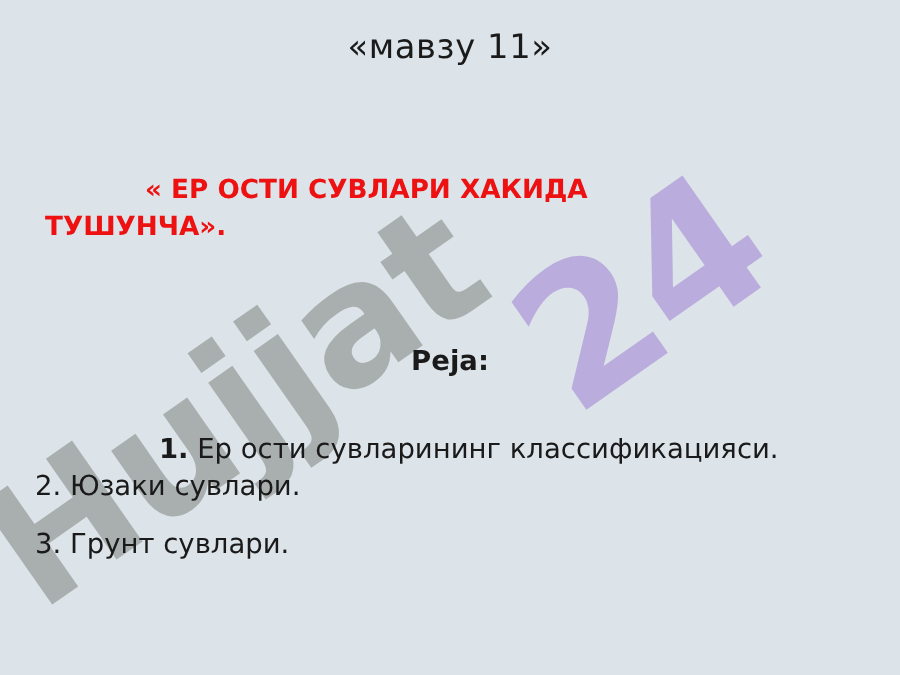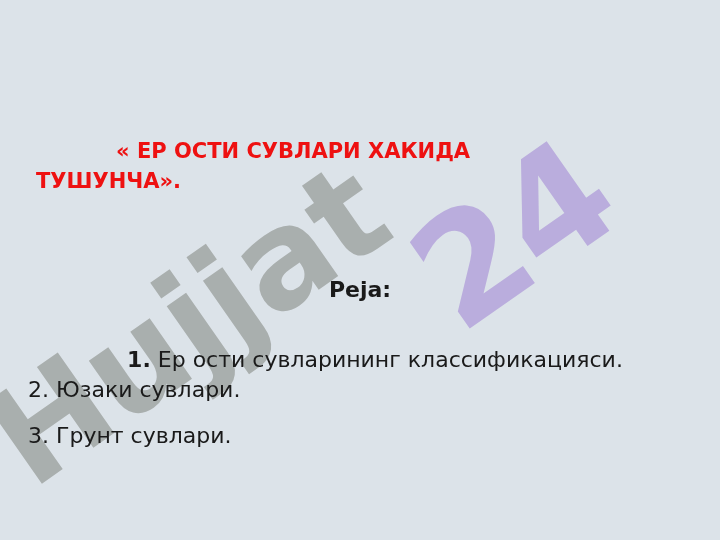--- a/index.html
+++ b/index.html
@@ -134,20 +134,21 @@
 
 <div id="slide">
 
   <div id="watermark">
     <div class="wm-text" id="wm-hujjat">Hujjat</div>
     <div class="wm-text" id="wm-24">24</div>
   </div>
 
   <div id="content">
 
+    <div class="line" id="title">«мавзу 11»</div>
 
     <div class="line" id="subtitle"><span class="indent"></span><span>«  ЕР ОСТИ СУВЛАРИ ХАКИДА ТУШУНЧА».</span></div>
 
     <div class="line" id="reja">Peja:</div>
 
     <div class="line item" id="item1"><b>1.</b><span> Ер ости сувларининг классификацияси.</span></div>
 
     <div class="line item" id="item2"><span>2.</span><span> Юзаки сувлари.</span></div>
 
     <div class="line item" id="item3"><span>3.</span><span> Грунт сувлари.</span></div>

